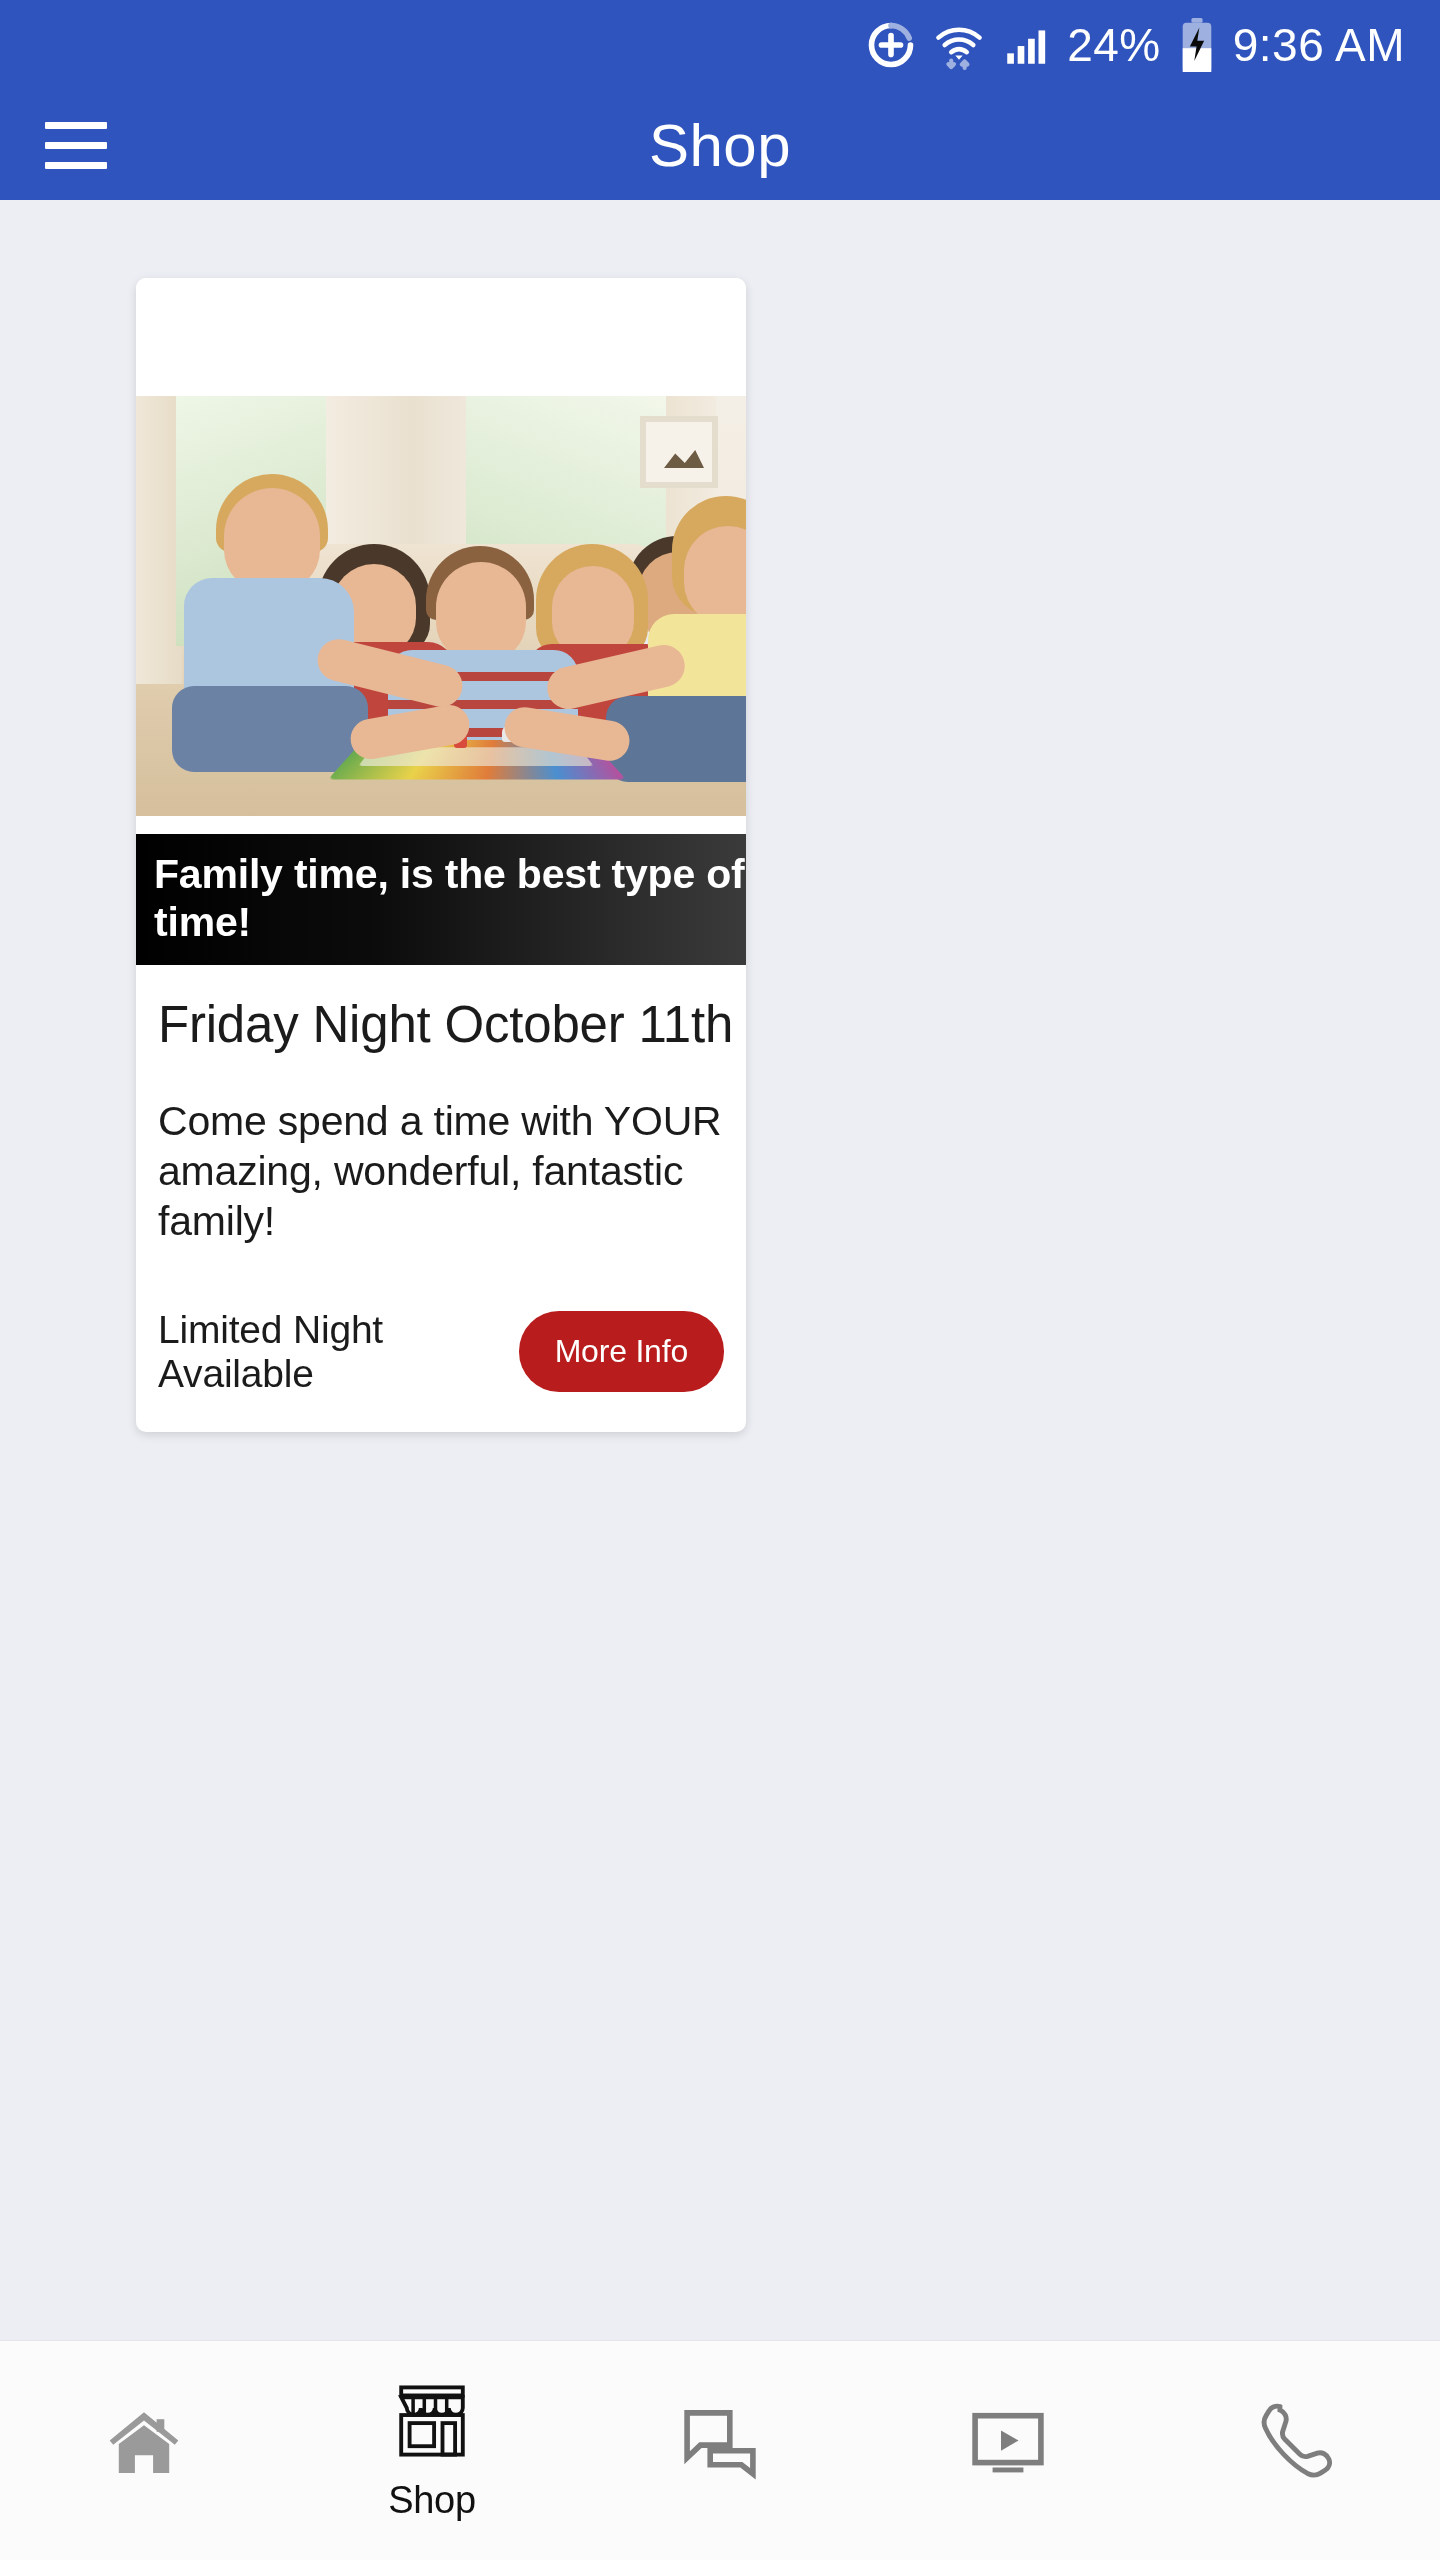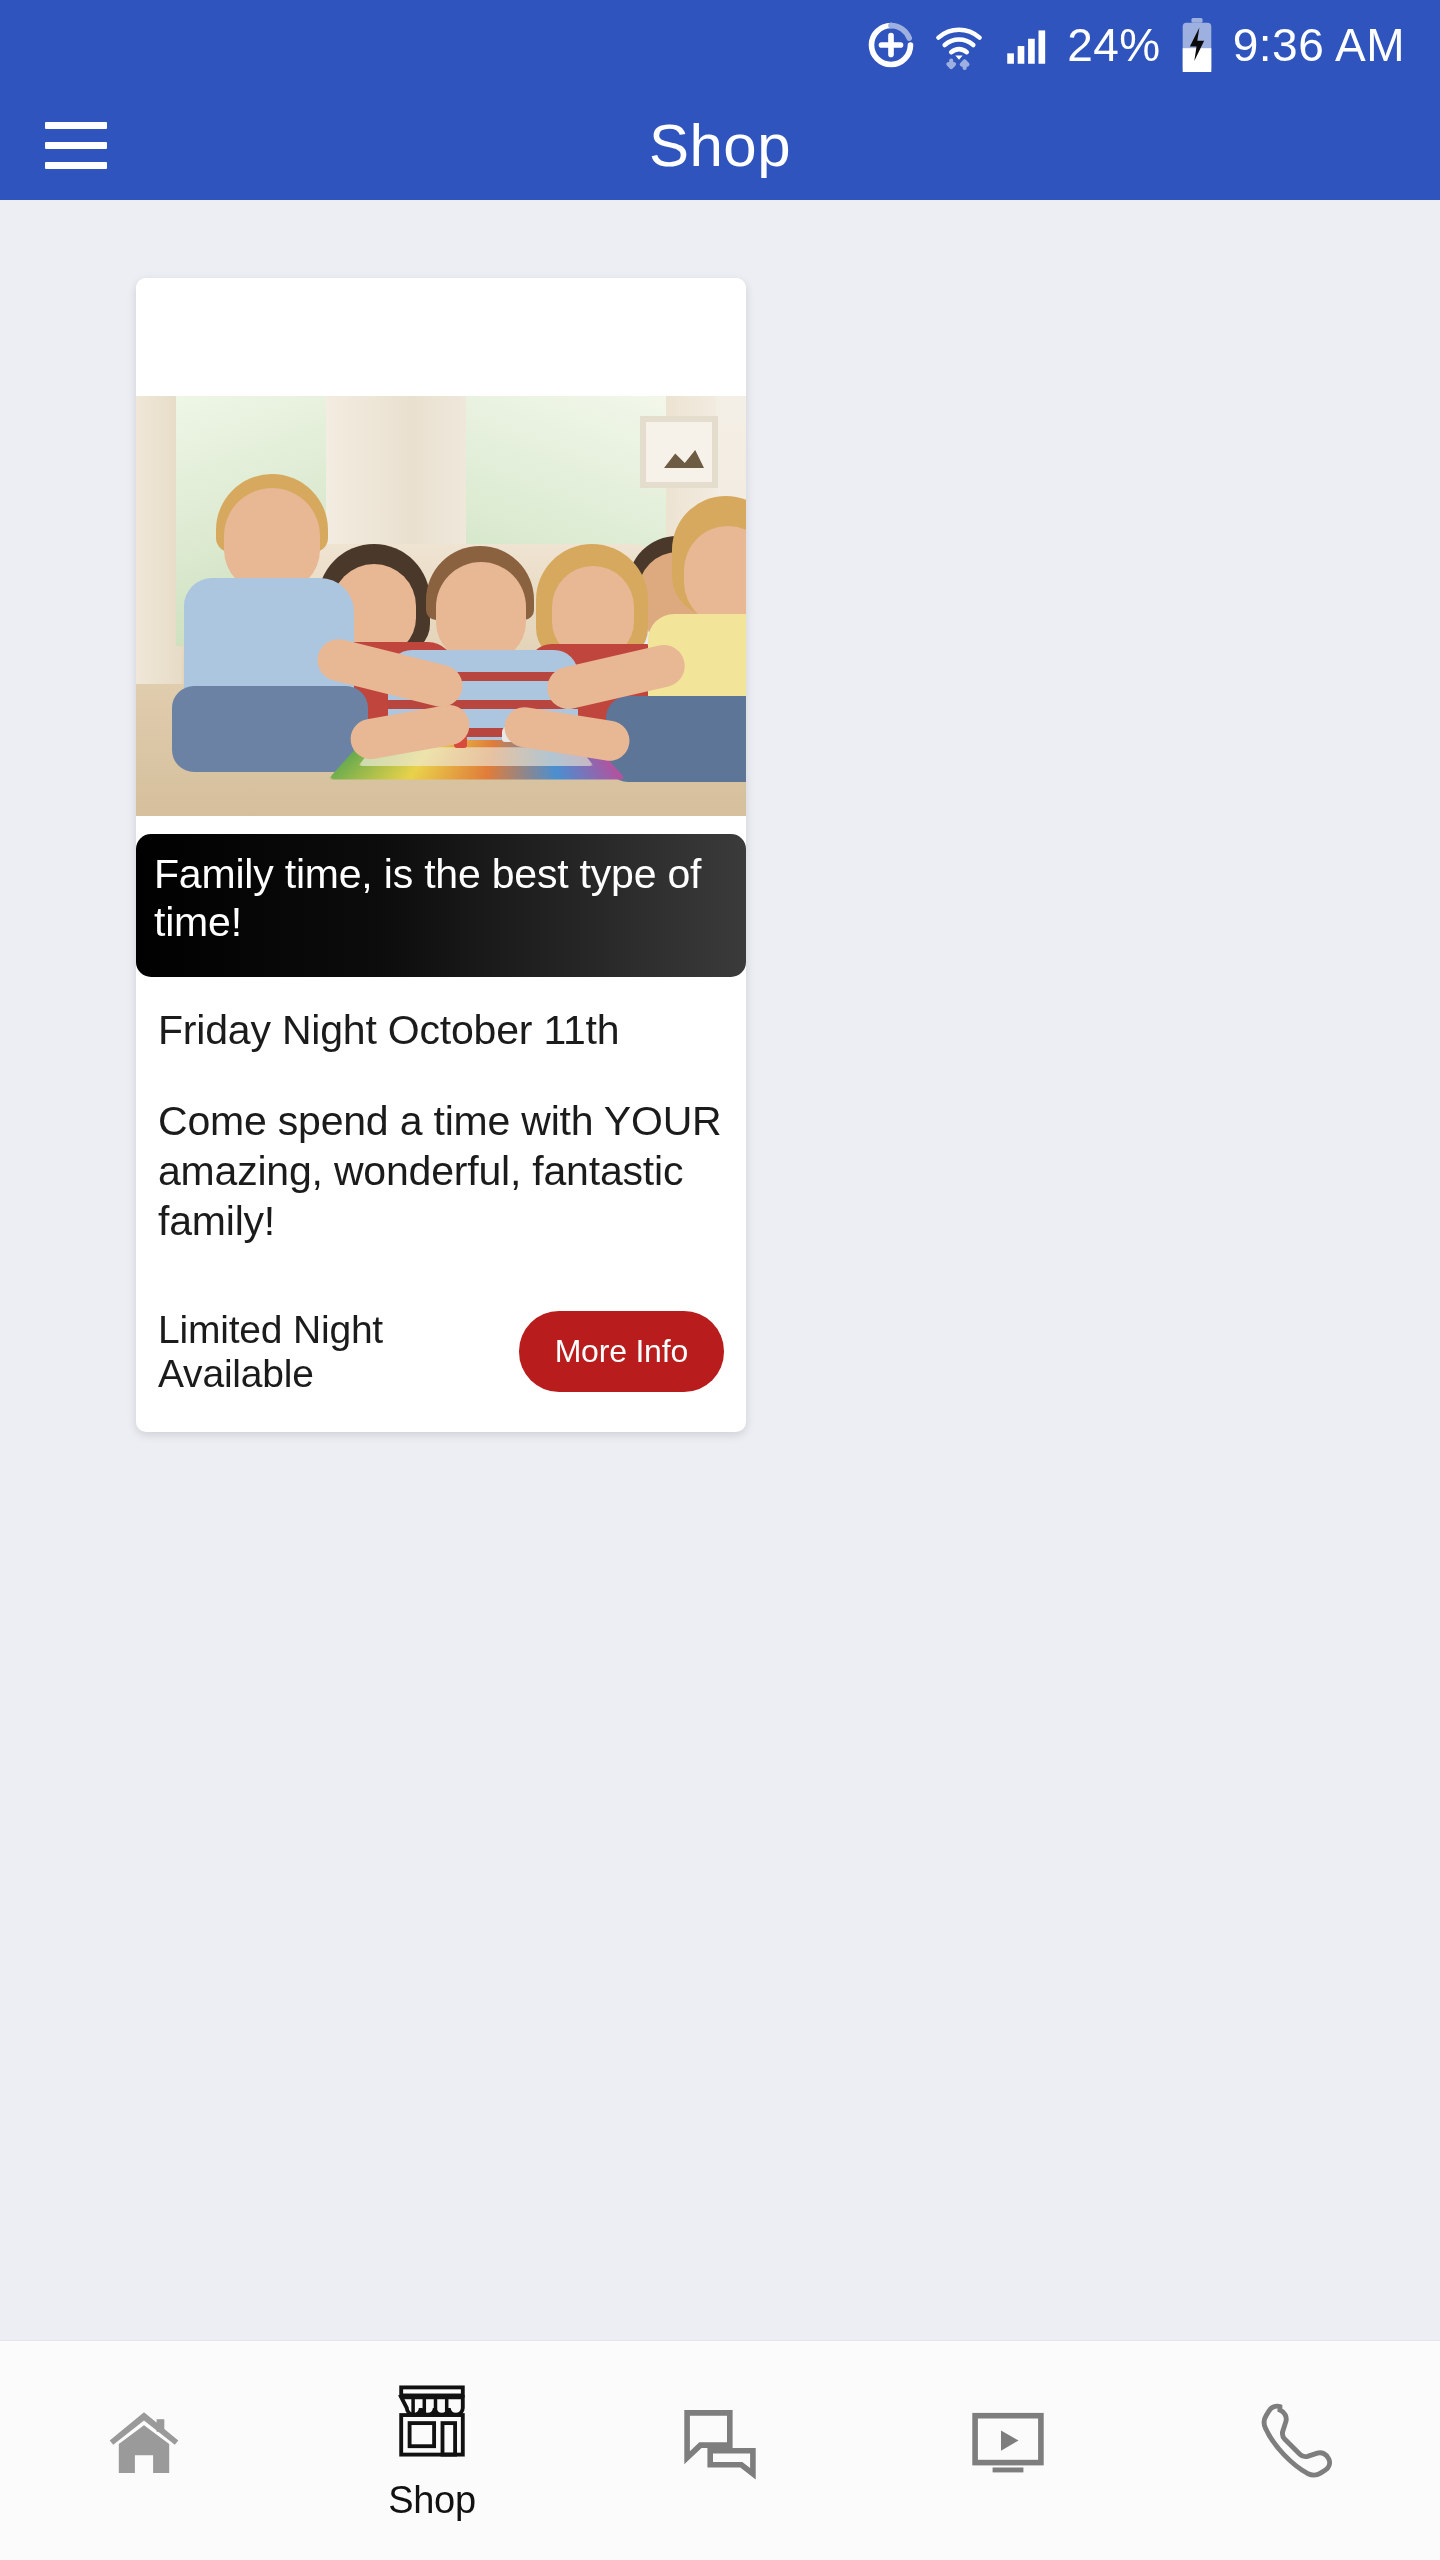--- a/index.html
+++ b/index.html
@@ -133,28 +133,27 @@
   .board{ left:212px; top:332px; width:258px; height:58px; border-radius:5px;
     background:linear-gradient(100deg,#5fa84e,#e9d24a 30%,#e07c3a 55%,#4a8fd0 78%,#b84f9c);
     transform:perspective(160px) rotateX(48deg); }
   .board-inner{ left:230px; top:346px; width:220px; height:28px; border-radius:4px;
     background:linear-gradient(90deg,#f2efe4,#e8e2cf); opacity:.65;
     transform:perspective(160px) rotateX(48deg); }
   .pawn{ width:13px; height:16px; border-radius:6px 6px 3px 3px; }
 
   .card-gap{ height:18px; background:#fff; }
   .card-caption{
-    min-height:122px; padding:16px 0 30px 18px;
+    min-height:122px; padding:16px 0 18px 18px;
     background:linear-gradient(90deg,#000 0%,#0c0c0c 40%,#3b3b3b 100%);
-    color:#fff; font-size:41px; font-weight:400; line-height:1.18;
+    color:#fff; font-size:41px; font-weight:700; line-height:1.18;
     letter-spacing:-.2px;
-    border-radius:15px;
   }
   .card-body{ padding:30px 0 0 22px; }
-  .card-date{ font-size:41px; color:#1b1b1b; font-weight:400; letter-spacing:-.2px; }
+  .card-date{ font-size:51px; color:#1b1b1b; font-weight:400; letter-spacing:-.2px; }
   .card-desc{ font-size:41px; color:#1b1b1b; font-weight:400; line-height:1.22;
     margin-top:42px; padding-right:22px; letter-spacing:-.2px; }
   .card-footer{
     display:flex; align-items:center; justify-content:space-between;
     padding:62px 22px 36px 0;
   }
   .card-note{ font-size:39px; color:#1b1b1b; letter-spacing:-.2px; }
   .more-btn{
     background:#b91c1c; color:#fff; font-size:32px; font-weight:400;
     border:none; border-radius:40px; padding:22px 36px; cursor:pointer;

